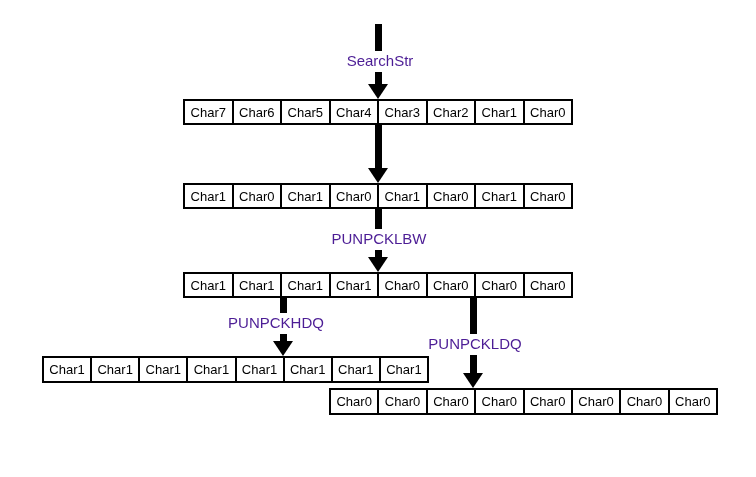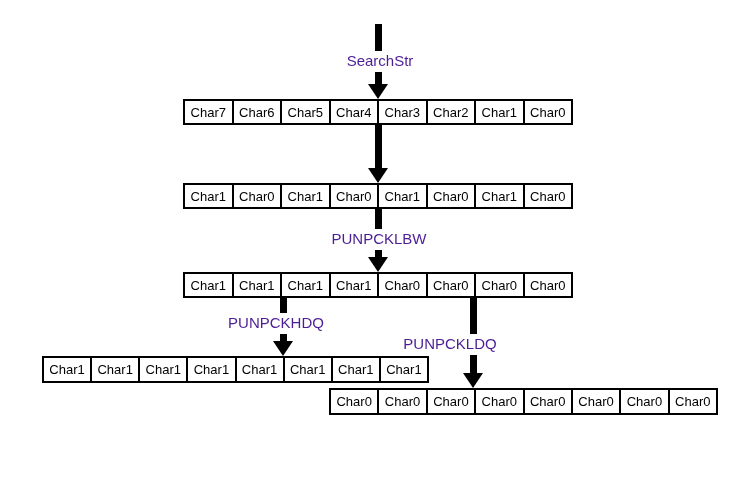--- a/index.html
+++ b/index.html
@@ -109,21 +109,21 @@
       <span class="cell">Char0</span>
       <span class="cell">Char0</span>
     </div>
 
   <div class="shaft" style="left:280px; top:298px; height:43px"></div>
   <div class="head" style="left:273px; top:341px"></div>
   <div class="lbl" style="left:276px; top:313px">PUNPCKHDQ</div>
 
   <div class="shaft" style="left:470px; top:298px; height:75px"></div>
   <div class="head" style="left:463px; top:373px"></div>
-  <div class="lbl" style="left:450px; top:334px">PUNPCKLDQ</div>
+  <div class="lbl" style="left:475px; top:334px">PUNPCKLDQ</div>
 
   <div class="reg" style="left:42px; top:356px; width:387px; height:27px">
       <span class="cell">Char1</span>
       <span class="cell">Char1</span>
       <span class="cell">Char1</span>
       <span class="cell">Char1</span>
       <span class="cell">Char1</span>
       <span class="cell">Char1</span>
       <span class="cell">Char1</span>
       <span class="cell">Char1</span>

